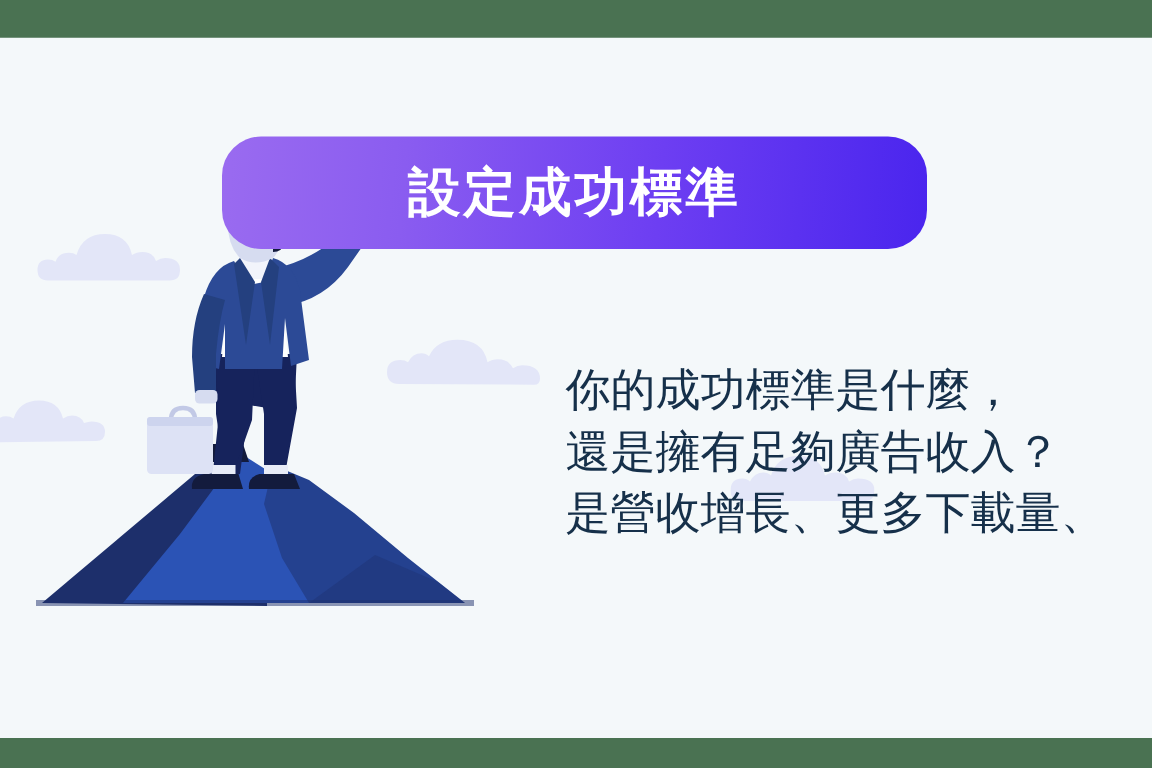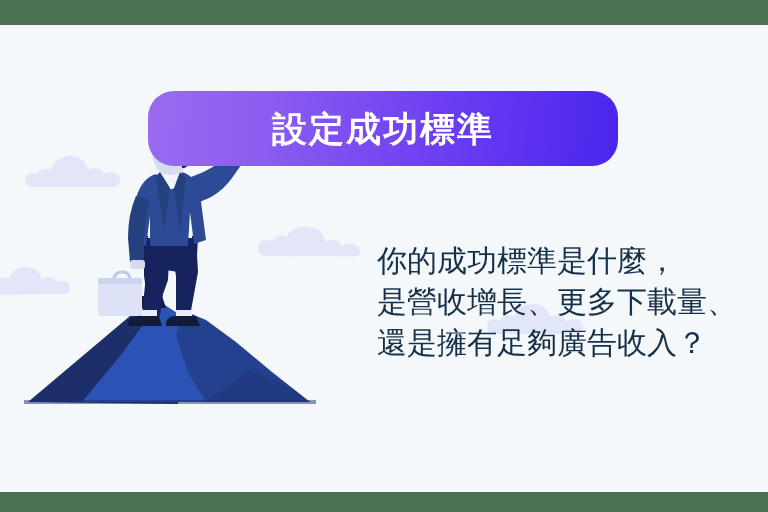--- a/index.html
+++ b/index.html
@@ -216,18 +216,18 @@
         <g stroke="#7c3aed" stroke-width="4" stroke-linecap="round">
           <line x1="190" y1="8" x2="184" y2="-8"></line>
           <line x1="176" y1="16" x2="163" y2="4"></line>
           <line x1="205" y1="4" x2="208" y2="-12"></line>
         </g>
       </g>
     </svg>
 
     <div class="body-copy">
       <div class="body-line">你的成功標準是什麼，</div>
+      <div class="body-line">還是擁有足夠廣告收入？</div>
       <div class="body-line">是營收增長、更多下載量、</div>
-      <div class="body-line">還是擁有足夠廣告收入？</div>
     </div>
 
   </div>
 </div>
 
 </body></html>

